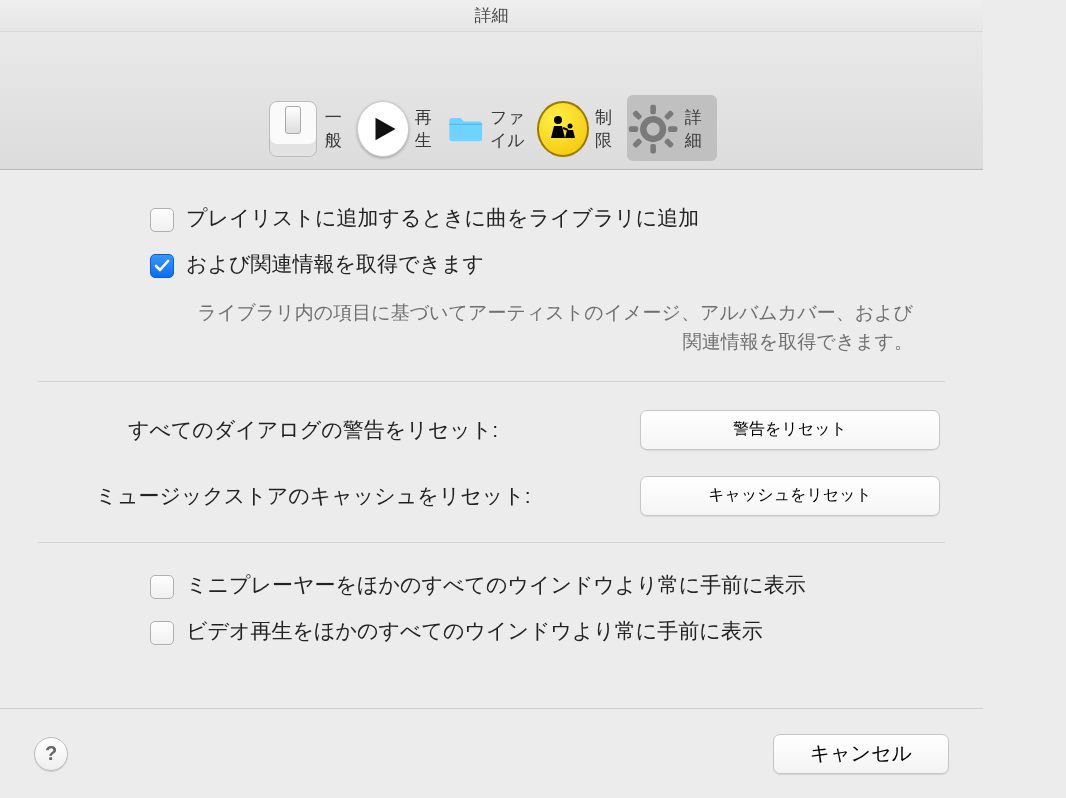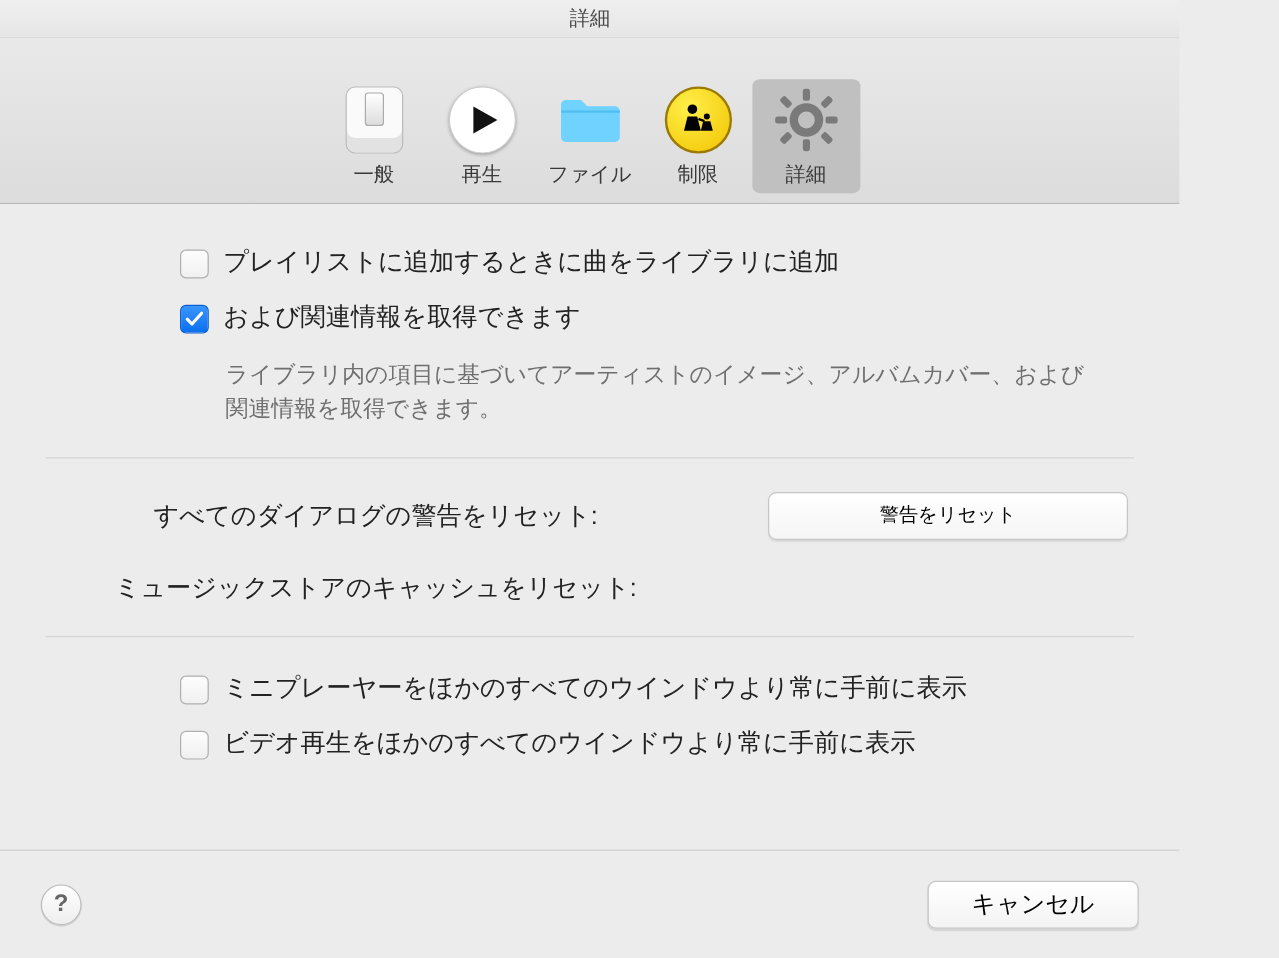--- a/index.html
+++ b/index.html
@@ -27,21 +27,21 @@
     border-bottom: 1px solid #b8b8b8;
     display: flex;
     justify-content: center;
     align-items: flex-end;
     padding-bottom: 8px;
     gap: 0;
   }
   .tool-item {
     width: 90px;
     display: flex;
-    flex-direction: column;
+    flex-direction: row;
     align-items: center;
     gap: 6px;
     padding: 6px 0 4px;
     border-radius: 6px;
     cursor: default;
   }
   .tool-item.selected { background: #c0c0c0; }
   .tool-label { font-size: 17px; color: #393939; }
   .tool-icon {
     width: 56px; height: 56px;
@@ -98,20 +98,21 @@
     border-color:#0a5fd6;
   }
   .checkbox.checked svg{width:18px;height:18px;}
   .check-label { font-size: 21px; }
   .desc {
     padding: 2px 70px 0 188px;
     font-size: 19px;
     color: #6f6f6f;
     line-height: 1.55;
     margin-bottom: 24px;
+    text-align: right;
   }
   hr.sep {
     border:none; border-top:1px solid #d5d5d5;
     margin: 0 38px 28px;
   }
   .action-row {
     display:flex; align-items:center;
     padding-right: 70px;
     margin-bottom: 26px;
   }
@@ -262,20 +263,21 @@
 
     <hr class="sep">
 
     <div class="action-row">
       <div class="action-label">すべてのダイアログの警告をリセット:</div>
       <button class="push-btn">警告をリセット</button>
     </div>
 
     <div class="action-row">
       <div class="action-label">ミュージックストアのキャッシュをリセット:</div>
+      <button class="push-btn">キャッシュをリセット</button>
     </div>
 
     <hr class="sep">
 
     <div class="checkbox-row">
       <div class="checkbox"></div>
       <div class="check-label">ミニプレーヤーをほかのすべてのウインドウより常に手前に表示</div>
     </div>
 
     <div class="checkbox-row">

